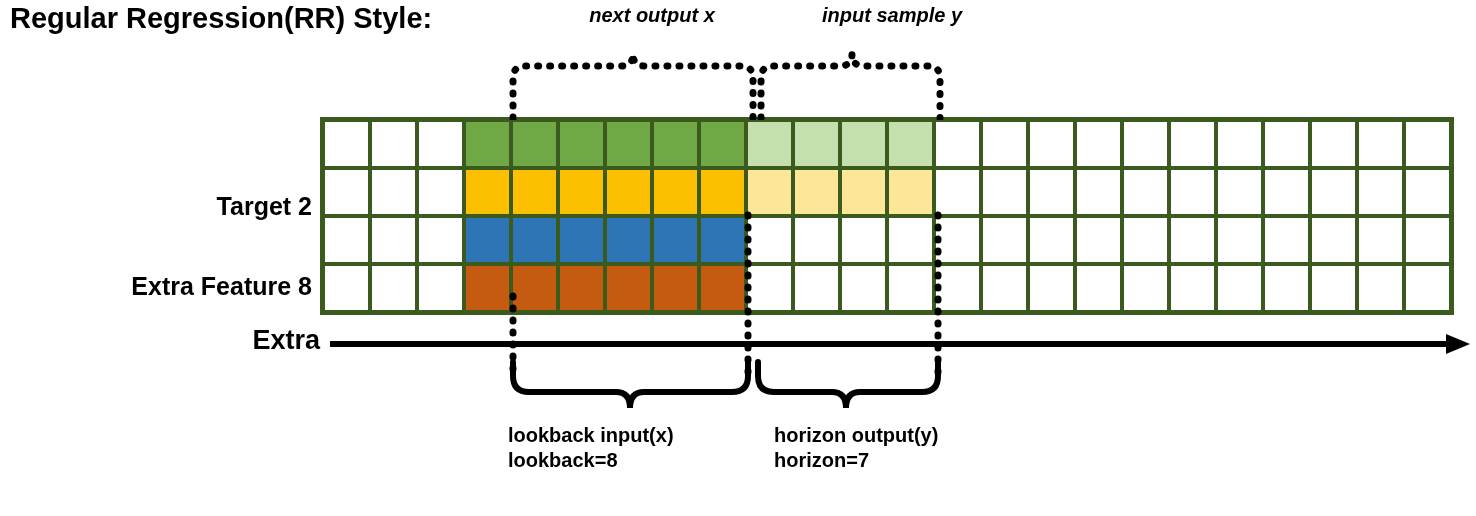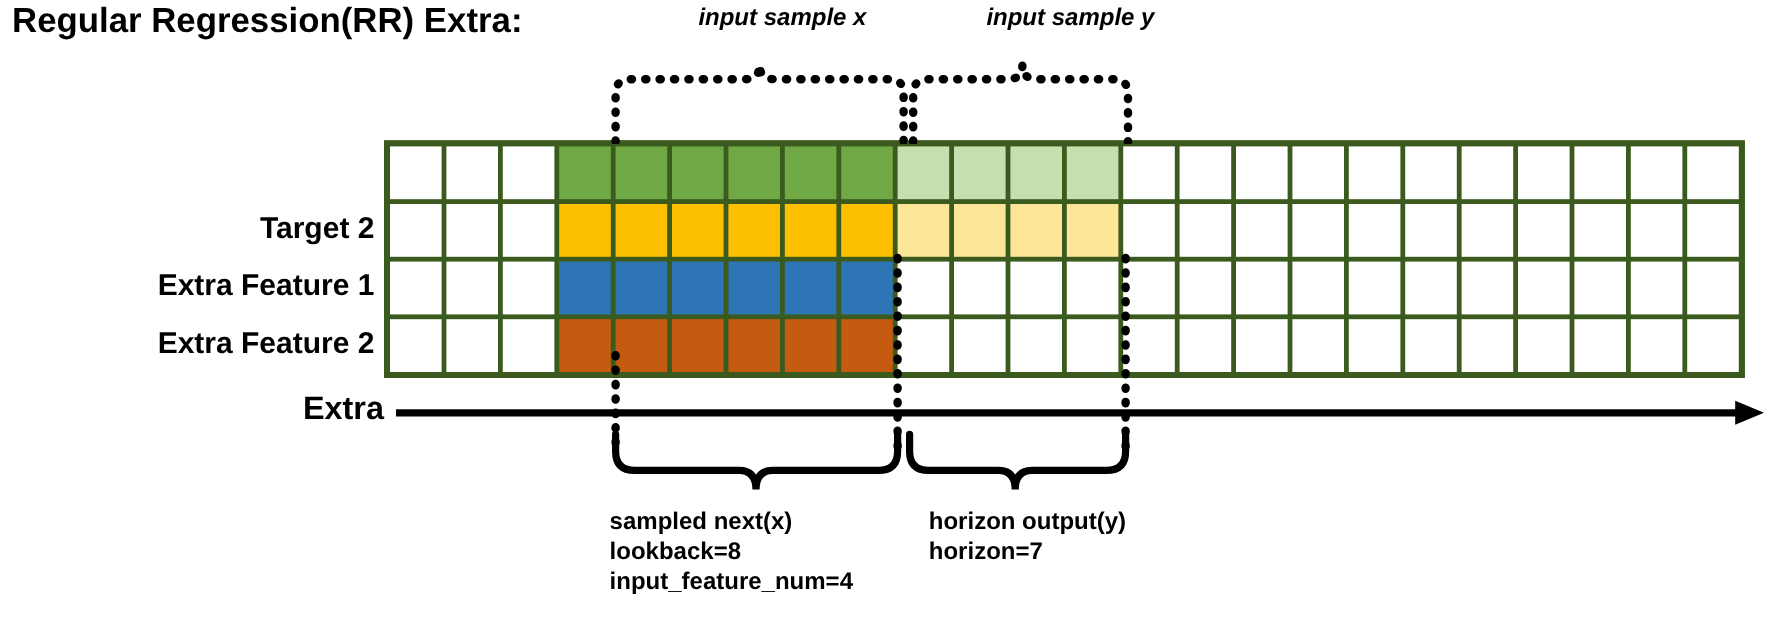--- a/index.html
+++ b/index.html
@@ -136,26 +136,25 @@
   }
   #caption-input { left: 508px; top: 423px; }
   #caption-output { left: 774px; top: 423px; }
   .caption div { white-space: nowrap; }
 </style>
 </head>
 <body>
 
 <div id="page">
 
-  <div id="title">Regular Regression(RR) Extra:</div>
+  <div id="title">Regular Regression(RR) Style:</div>
 
   <div id="row-labels">
-    <div class="row-label" style="top:48px;text-align:right;">Target 2</div>
-    <div class="row-label" style="top:96px;">Extra Feature 1</div>
-    <div class="row-label" style="top:144px;">Extra Feature 2</div>
+    <div class="row-label" style="top:64px;text-align:right;">Target 2</div>
+    <div class="row-label" style="top:144px;">Extra Feature 8</div>
   </div>
 
   <div id="grid">
       <div class="grid-row">
         <div class="cell" style="background: rgb(255, 255, 255);"></div>
         <div class="cell" style="background: rgb(255, 255, 255);"></div>
         <div class="cell" style="background: rgb(255, 255, 255);"></div>
         <div class="cell" style="background: rgb(111, 168, 69);"></div>
         <div class="cell" style="background: rgb(111, 168, 69);"></div>
         <div class="cell" style="background: rgb(111, 168, 69);"></div>
@@ -258,21 +257,21 @@
       </div>
     </div>
 
   <div id="time-label">Extra</div>
 
   <svg id="time-axis" viewBox="0 0 1140 30">
     <line x1="0" y1="12" x2="1118" y2="12" stroke="#000000" stroke-width="6"></line>
     <polygon points="1116,2 1140,12 1116,22" fill="#000000"></polygon>
   </svg>
 
-  <div class="sample-label" id="next-sample-x">input sample x</div>
+  <div class="sample-label" id="next-sample-x">next output x</div>
   <div class="sample-label" id="next-sample-y">input sample y</div>
 
   <svg id="top-braces" viewBox="0 0 560 92">
 
     <path d="M 33 90 L 33 50 Q 33 38 45 38 L 141 38 Q 153 38 153 26 Q 153 38 165 38 L 261 38 Q 273 38 273 50 L 273 90" fill="none" stroke="#000000" stroke-width="7" stroke-linecap="round" stroke-dasharray="1 11"></path>
 
     <path d="M 281 90 L 281 50 Q 281 38 293 38 L 360 38 Q 372 38 372 26 Q 372 38 384 38 L 448 38 Q 460 38 460 50 L 460 90" fill="none" stroke="#000000" stroke-width="7" stroke-linecap="round" stroke-dasharray="1 11"></path>
   </svg>
 
   <svg id="dotted-verticals" viewBox="0 0 1476 516">
@@ -285,23 +284,22 @@
   </svg>
 
   <svg id="bottom-braces" viewBox="0 0 580 120">
 
     <path d="M 73 62 L 73 76 Q 73 92 89 92 L 176 92 Q 190 92 190 108 Q 190 92 204 92 L 292 92 Q 308 92 308 76 L 308 62" fill="none" stroke="#000000" stroke-width="6" stroke-linecap="round"></path>
 
     <path d="M 318 62 L 318 76 Q 318 92 334 92 L 392 92 Q 406 92 406 108 Q 406 92 420 92 L 482 92 Q 498 92 498 76 L 498 62" fill="none" stroke="#000000" stroke-width="6" stroke-linecap="round"></path>
   </svg>
 
   <div class="caption" id="caption-input">
-    <div>sampled next(x)</div>
+    <div>lookback input(x)</div>
     <div>lookback=8</div>
-    <div>input_feature_num=4</div>
   </div>
 
   <div class="caption" id="caption-output">
     <div>horizon output(y)</div>
     <div>horizon=7</div>
   </div>
 
 </div>
 
 </body></html>

